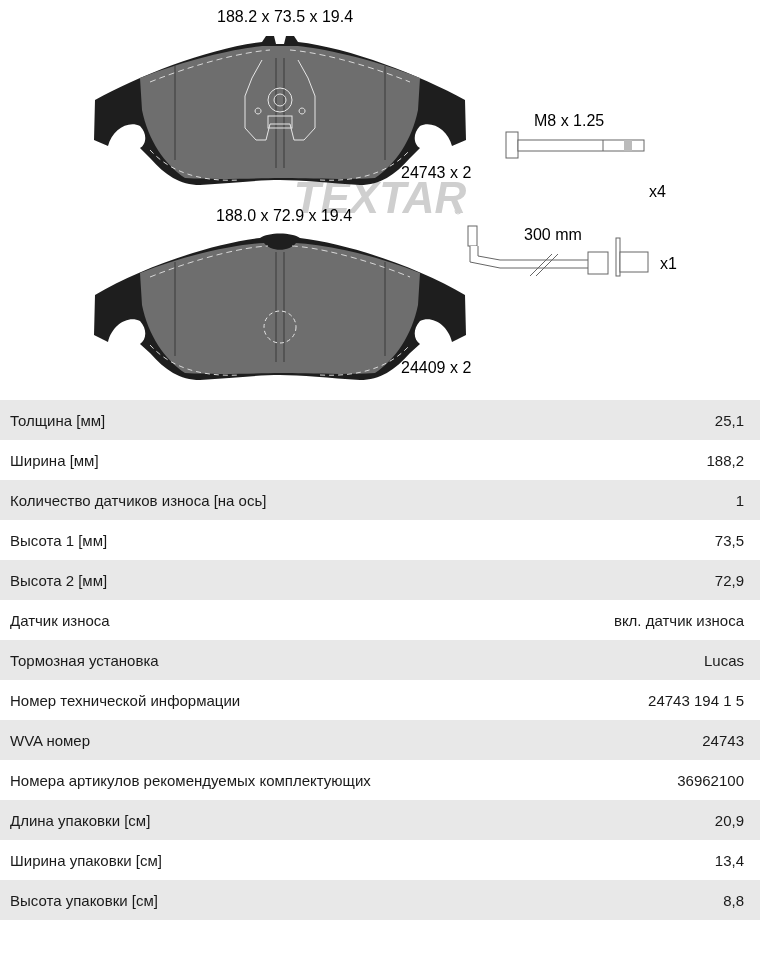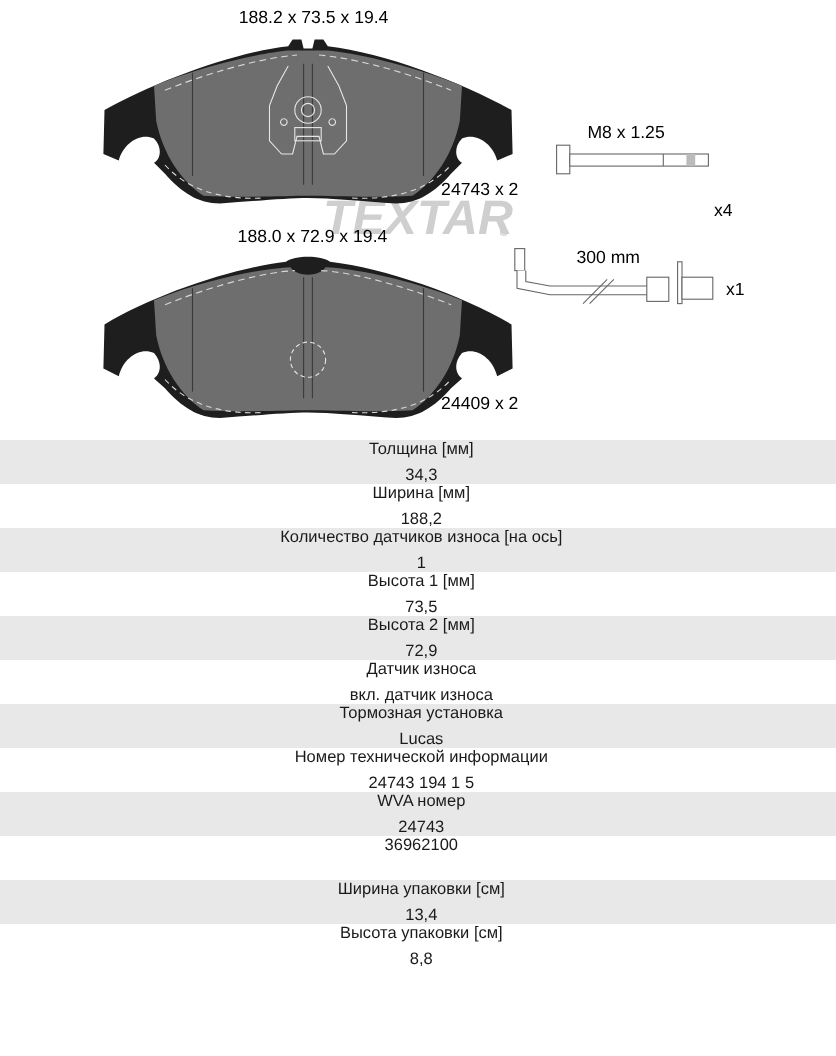--- a/index.html
+++ b/index.html
@@ -1,21 +1,21 @@
 <!DOCTYPE html>
 <html><head>
 <meta charset="utf-8">
 <style>
   html, body { margin: 0; padding: 0; background: #ffffff; }
   body { width: 760px; height: 960px; overflow: hidden; font-family: "Liberation Sans", "DejaVu Sans", sans-serif; color: #1a1a1a; }
   .figure { position: relative; width: 760px; height: 400px; background: #ffffff; }
   .figure svg { position: absolute; left: 0; top: 0; }
   .lbl { position: absolute; font-family: "Liberation Sans", sans-serif; font-size: 16px; color: #000000; white-space: nowrap; }
   .specs { width: 760px; }
-  .row { display: flex; justify-content: space-between; align-items: center; height: 40px; padding: 0 4px 0 10px; box-sizing: border-box; font-size: 15px; color: #1a1a1a; flex-direction: column; }
+  .row { display: flex; justify-content: space-between; align-items: center; height: 40px; padding: 0 16px 0 10px; box-sizing: border-box; font-size: 15px; color: #1a1a1a; }
   .row:nth-child(odd) { background: #e8e8e8; }
   .row:nth-child(even) { background: #ffffff; }
   .row .k { white-space: nowrap; }
   .row .v { white-space: nowrap; text-align: right; }
 </style>
 </head>
 <body>
 
 <div class="figure">
   <svg width="760" height="400" viewBox="0 0 760 400">
@@ -78,21 +78,21 @@
   <span class="lbl" style="left:401px; top:359px;">24409 x 2</span>
   <span class="lbl" style="left:534px; top:112px;">M8 x 1.25</span>
   <span class="lbl" style="left:649px; top:136px;margin-top:47px;">x4</span>
   <span class="lbl" style="left:524px; top:226px;">300 mm</span>
   <span class="lbl" style="left:660px; top:255px;">x1</span>
 </div>
 
 <div class="specs">
   <div class="row">
       <span class="k">Толщина [мм]</span>
-      <span class="v">34,3</span>
+      <span class="v">25,1</span>
     </div>
   <div class="row">
       <span class="k">Ширина [мм]</span>
       <span class="v">188,2</span>
     </div>
   <div class="row">
       <span class="k">Количество датчиков износа [на ось]</span>
       <span class="v">1</span>
     </div>
   <div class="row">
@@ -113,21 +113,26 @@
     </div>
   <div class="row">
       <span class="k">Номер технической информации</span>
       <span class="v">24743 194  1 5</span>
     </div>
   <div class="row">
       <span class="k">WVA номер</span>
       <span class="v">24743</span>
     </div>
   <div class="row">
+      <span class="k">Номера артикулов рекомендуемых комплектующих</span>
       <span class="v">36962100</span>
+    </div>
+  <div class="row">
+      <span class="k">Длина упаковки [см]</span>
+      <span class="v">20,9</span>
     </div>
   <div class="row">
       <span class="k">Ширина упаковки [см]</span>
       <span class="v">13,4</span>
     </div>
   <div class="row">
       <span class="k">Высота упаковки [см]</span>
       <span class="v">8,8</span>
     </div>
 </div>

